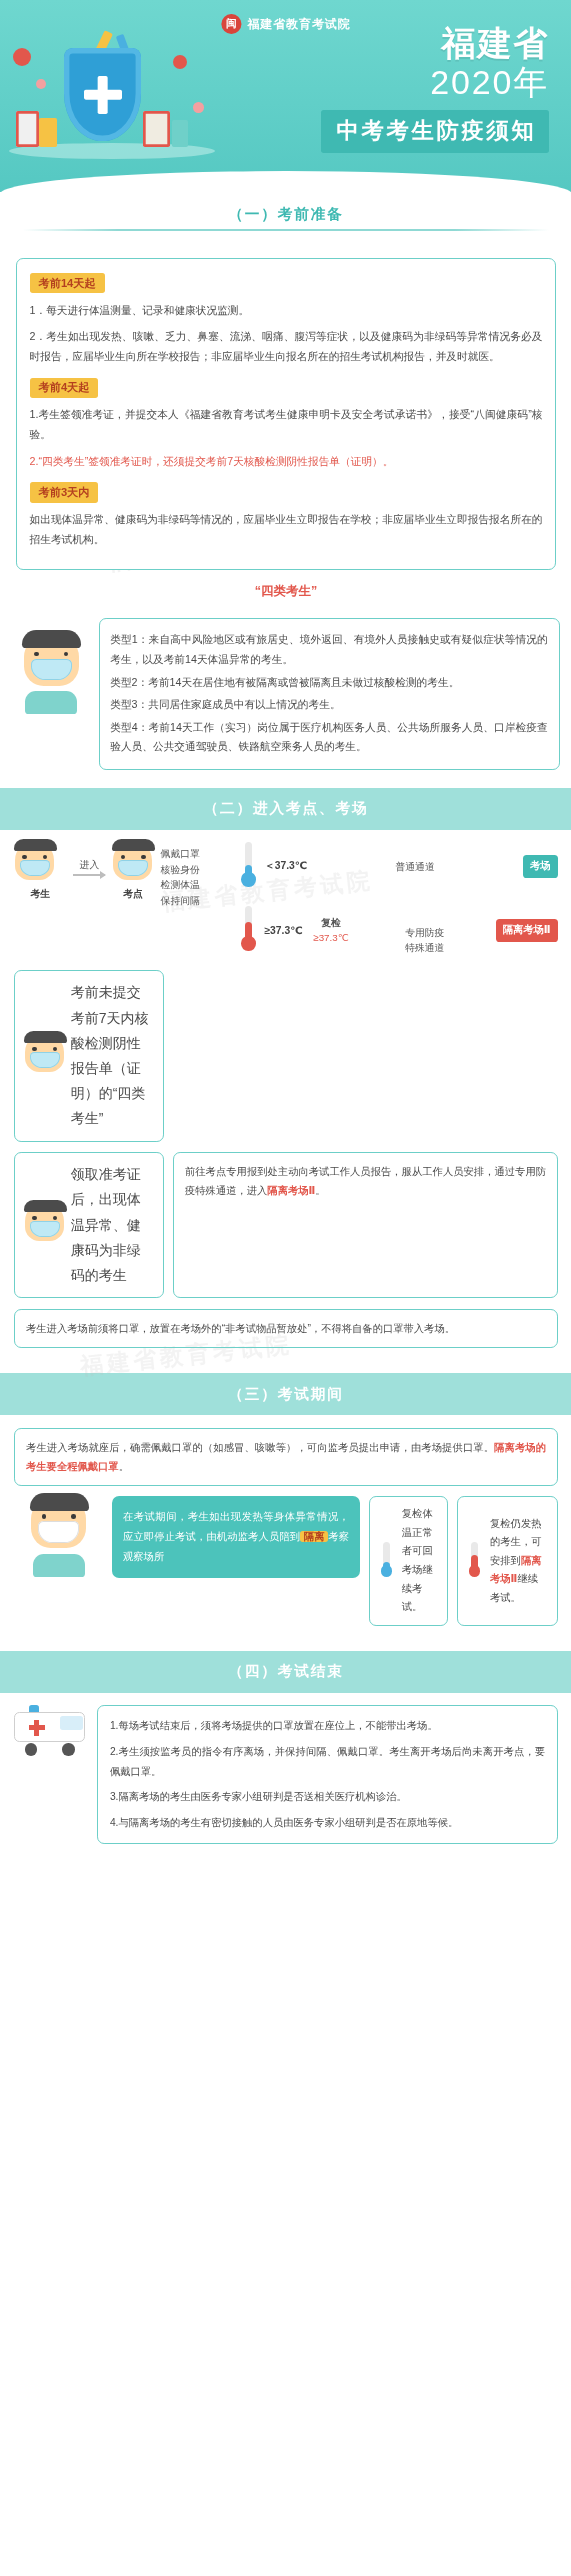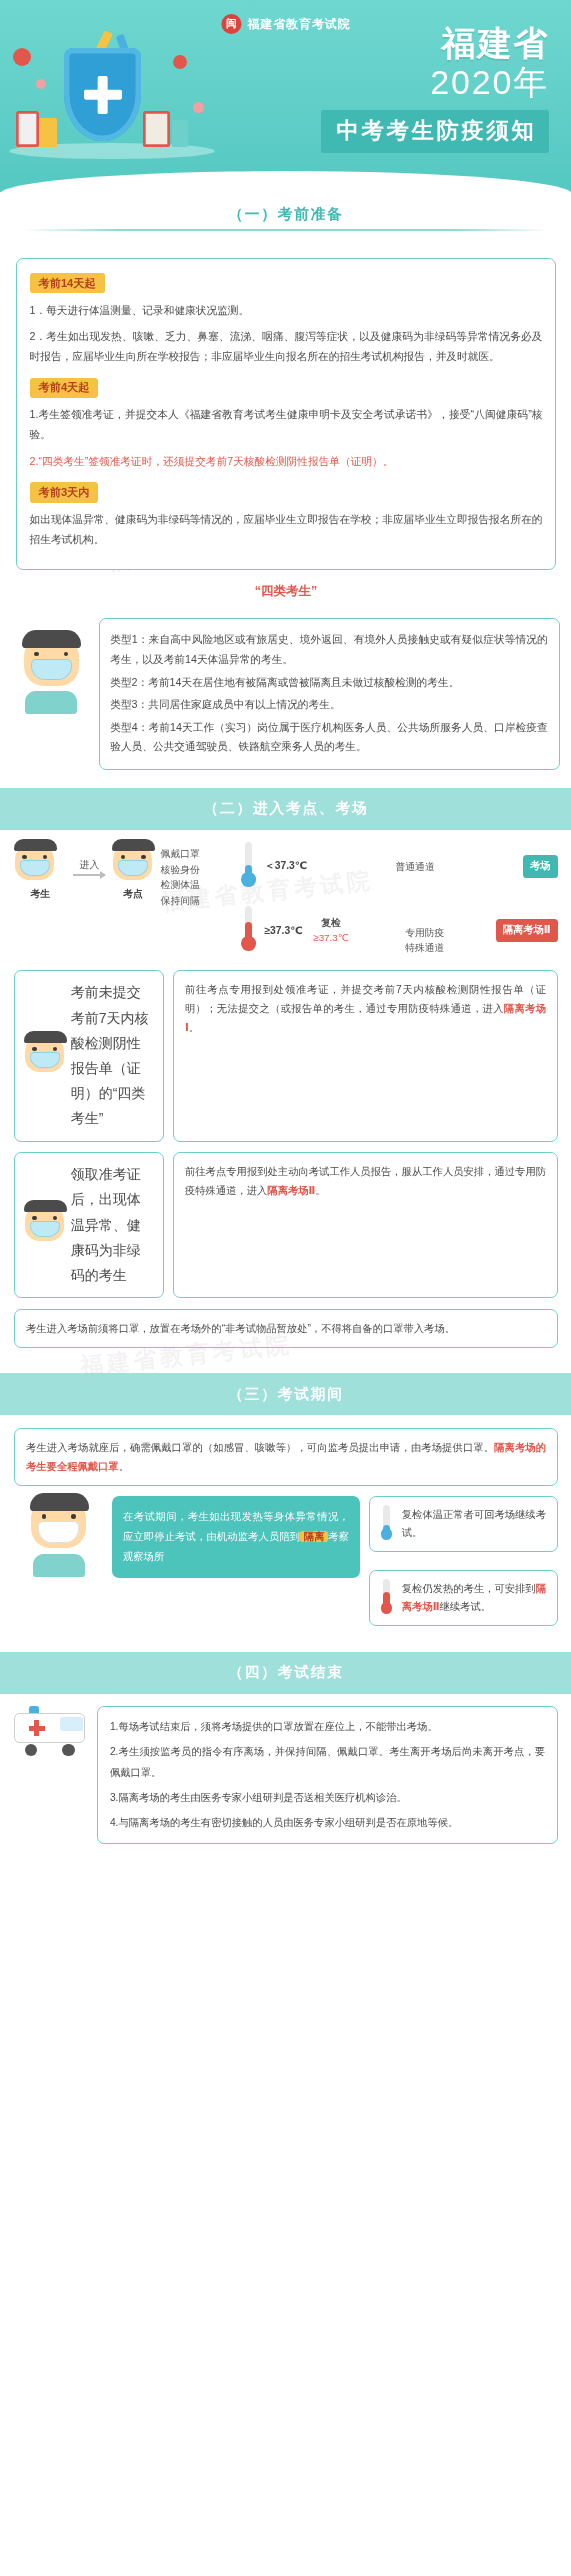--- a/index.html
+++ b/index.html
@@ -220,21 +220,21 @@
   .s3-flex{ display:flex; gap:9px; margin:10.7px 14.3px; align-items:flex-start;}
   .angry-wrap{ flex:0 0 89px; text-align:center;}
   .angry .face{ background:#ffd9a6; }
   .angry .face .mask{ background:#ffffff; box-shadow:inset 0 0 0 0.9px #ddd;}
   .teal-box{
     background:#4cc3bb; color:#fff; border-radius:7.1px;
     padding:10.7px 10.7px; font-size:10.3px; line-height:1.95; flex:1;
     text-align:justify;
   }
   .teal-box .hl{ background:#f6c244; color:#b4401f; padding:0 3.6px; border-radius:2.7px; font-weight:bold;}
-  .s3-right{ flex:0 0 189px; display:flex; flex-direction:column; gap:18px;}
+  .s3-right{ flex:0 0 189px; display:flex; flex-direction:row; gap:9px;}
   .mini-card{
     border:1.4px solid #6ccfc8; border-radius:7.1px; padding:8px 9px;
     font-size:10.3px; line-height:1.8; color:#4a4a4a; display:flex; gap:7.1px; align-items:center;
   }
   .thermo.sm{ width:16px;height:38px; flex:0 0 16px;}
   .thermo.sm .tube{left:4.5px;width:6.3px;height:28px;}
   .thermo.sm .bulb{left:1.8px;top:23px;width:11.6px;height:11.6px;}
   .thermo.sm .fill{left:4.5px;top:12.5px;width:6.3px;height:18px;}
 
   
@@ -430,23 +430,20 @@
             <div class="hair"></div>
             <div class="eyes">
                 <i></i>
                 <i></i>
               </div>
             <div class="mask"></div>
           </div>
         </div>
         <span>考前未提交考前7天内核酸检测阴性报告单（证明）的“四类考生”</span>
       </div>
-      <div class="note-card right-card">
-        <span>前往考点专用报到处领准考证，并提交考前7天内核酸检测阴性报告单（证明）；无法提交之（或报告单的考生，通过专用防疫特殊通道，进入</span><span class="red">隔离考场Ⅰ</span><span>。</span>
-      </div>
     </div>
 
     <div class="flex-note content-layer">
       <div class="left-card">
         <div class="mini-face">
           <div class="face">
             <div class="hair"></div>
             <div class="eyes">
                 <i></i>
                 <i></i>

